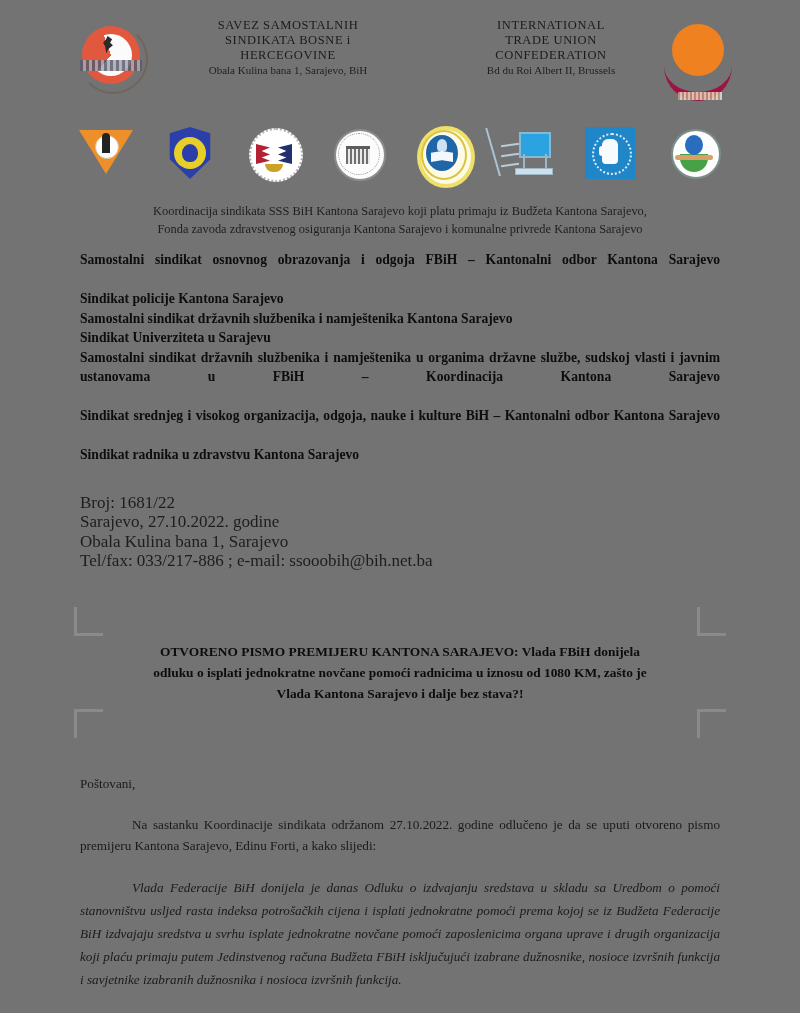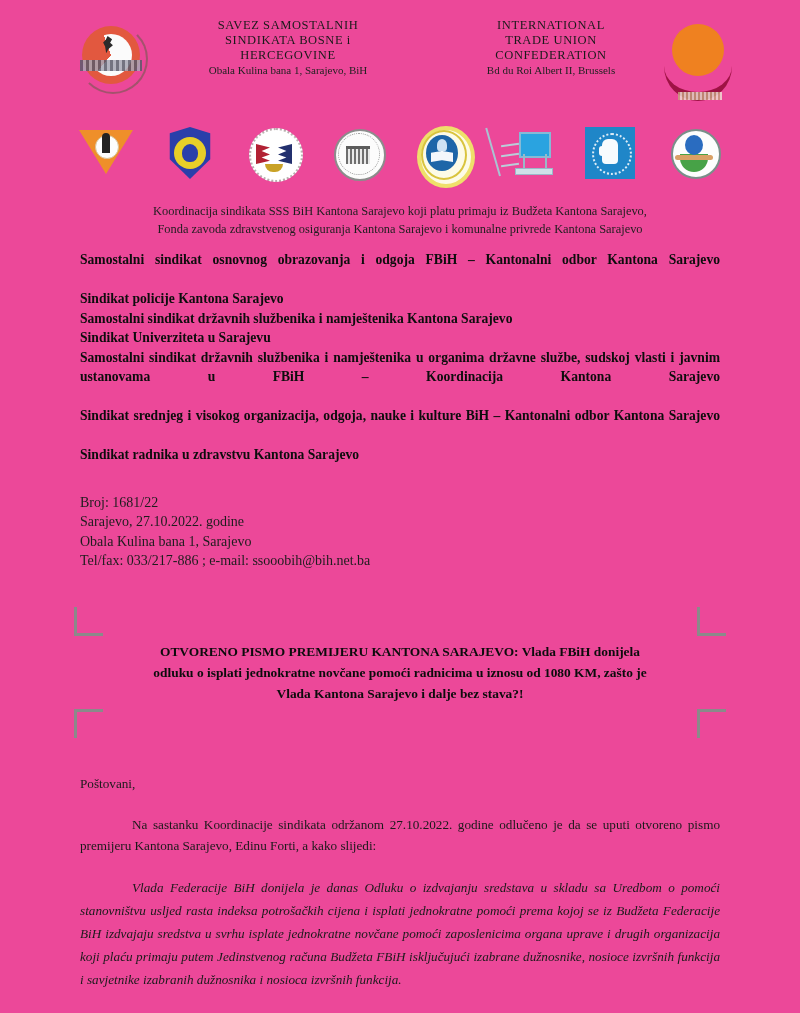--- a/index.html
+++ b/index.html
@@ -12,21 +12,21 @@
     height: 1013px;
     font-family: "Liberation Serif", serif;
     color: #1b1b1b;
     position: relative;
     overflow: hidden;
   }
   .page {
     width: 800px;
     height: 1013px;
     position: relative;
-    background: #ec4899;
+    background: #737373;
     box-sizing: border-box;
   }
 
   
   .letterhead {
     position: relative;
     padding: 18px 0 0 0;
     height: 100px;
   }
   .lh-row {
@@ -296,21 +296,21 @@
     line-height: 19.5px;
     text-align: justify;
     color:#0d0d0d;
     margin: 0;
   }
   .union-item.j { text-align: justify; }
   .union-item.j::after { content:""; display:inline-block; width:100%; }
 
   .meta-block {
     margin-top: 28px;
-    font-size: 14px;
+    font-size: 17px;
     line-height: 19.5px;
     color:#1d1d1d;
   }
   .meta-line { white-space: pre; }
 
   
   .title-frame {
     position: relative;
     margin: 36px 0 0 0;
     padding: 34px 56px 34px 56px;

